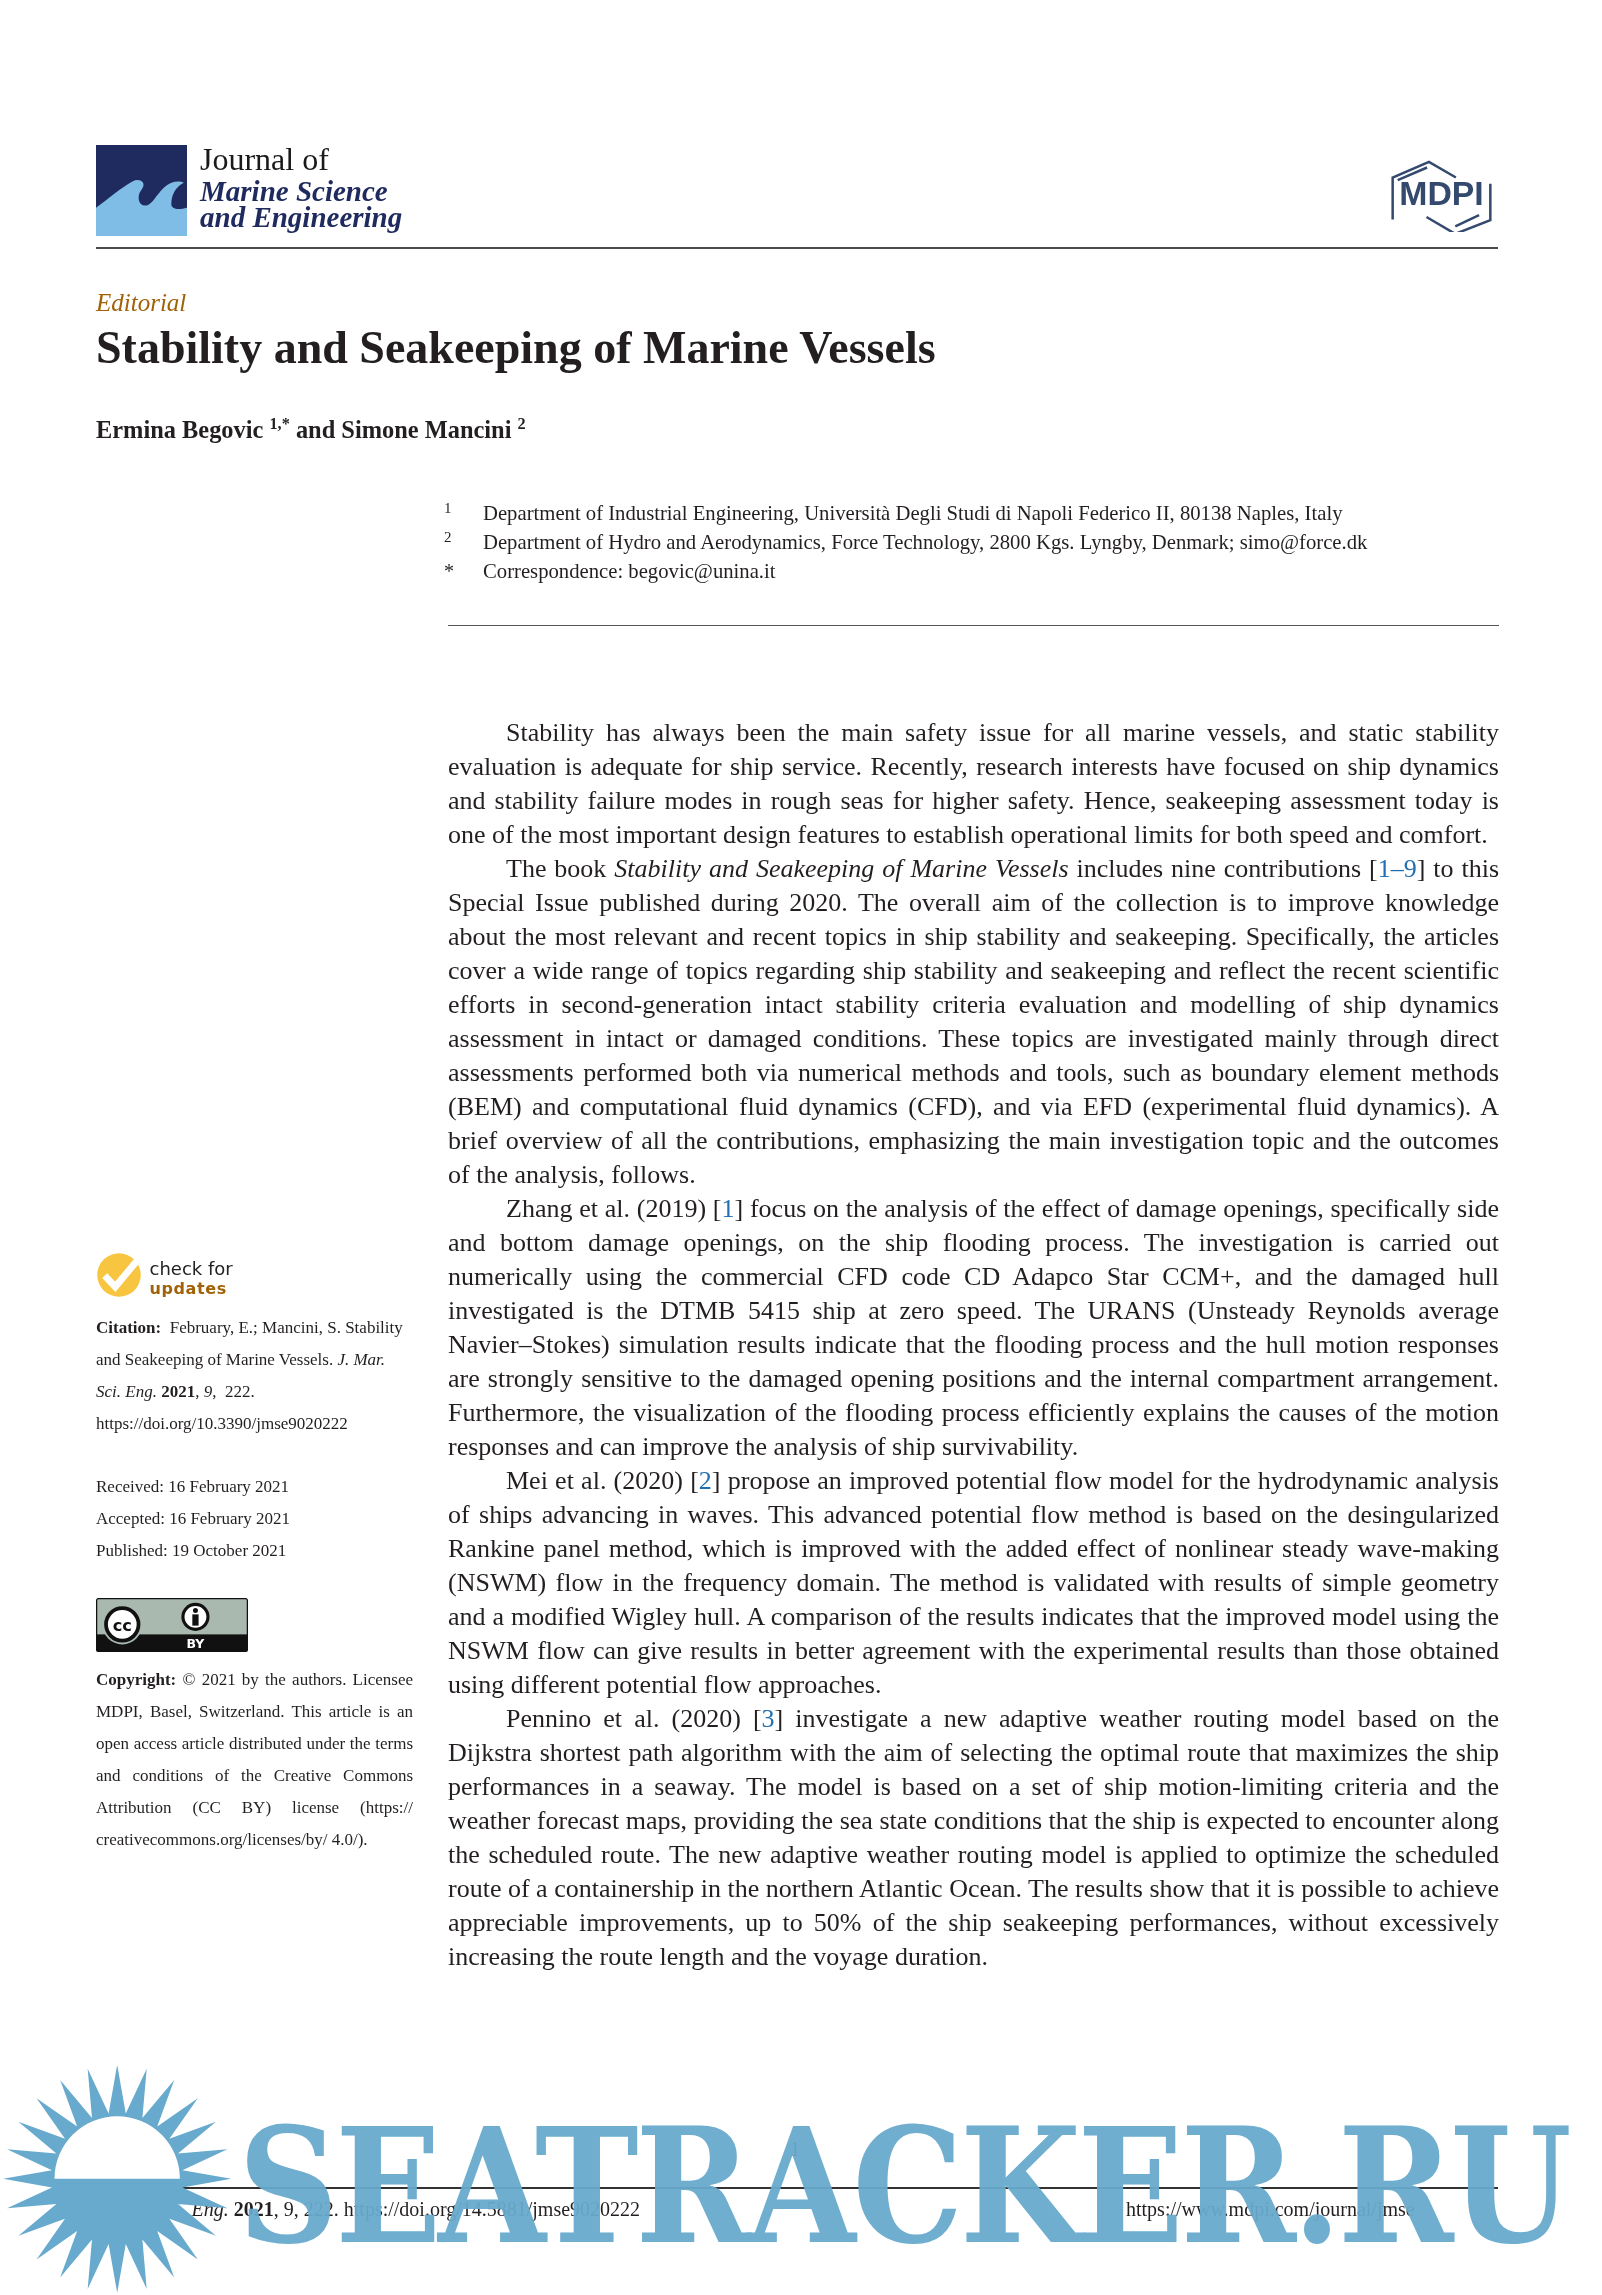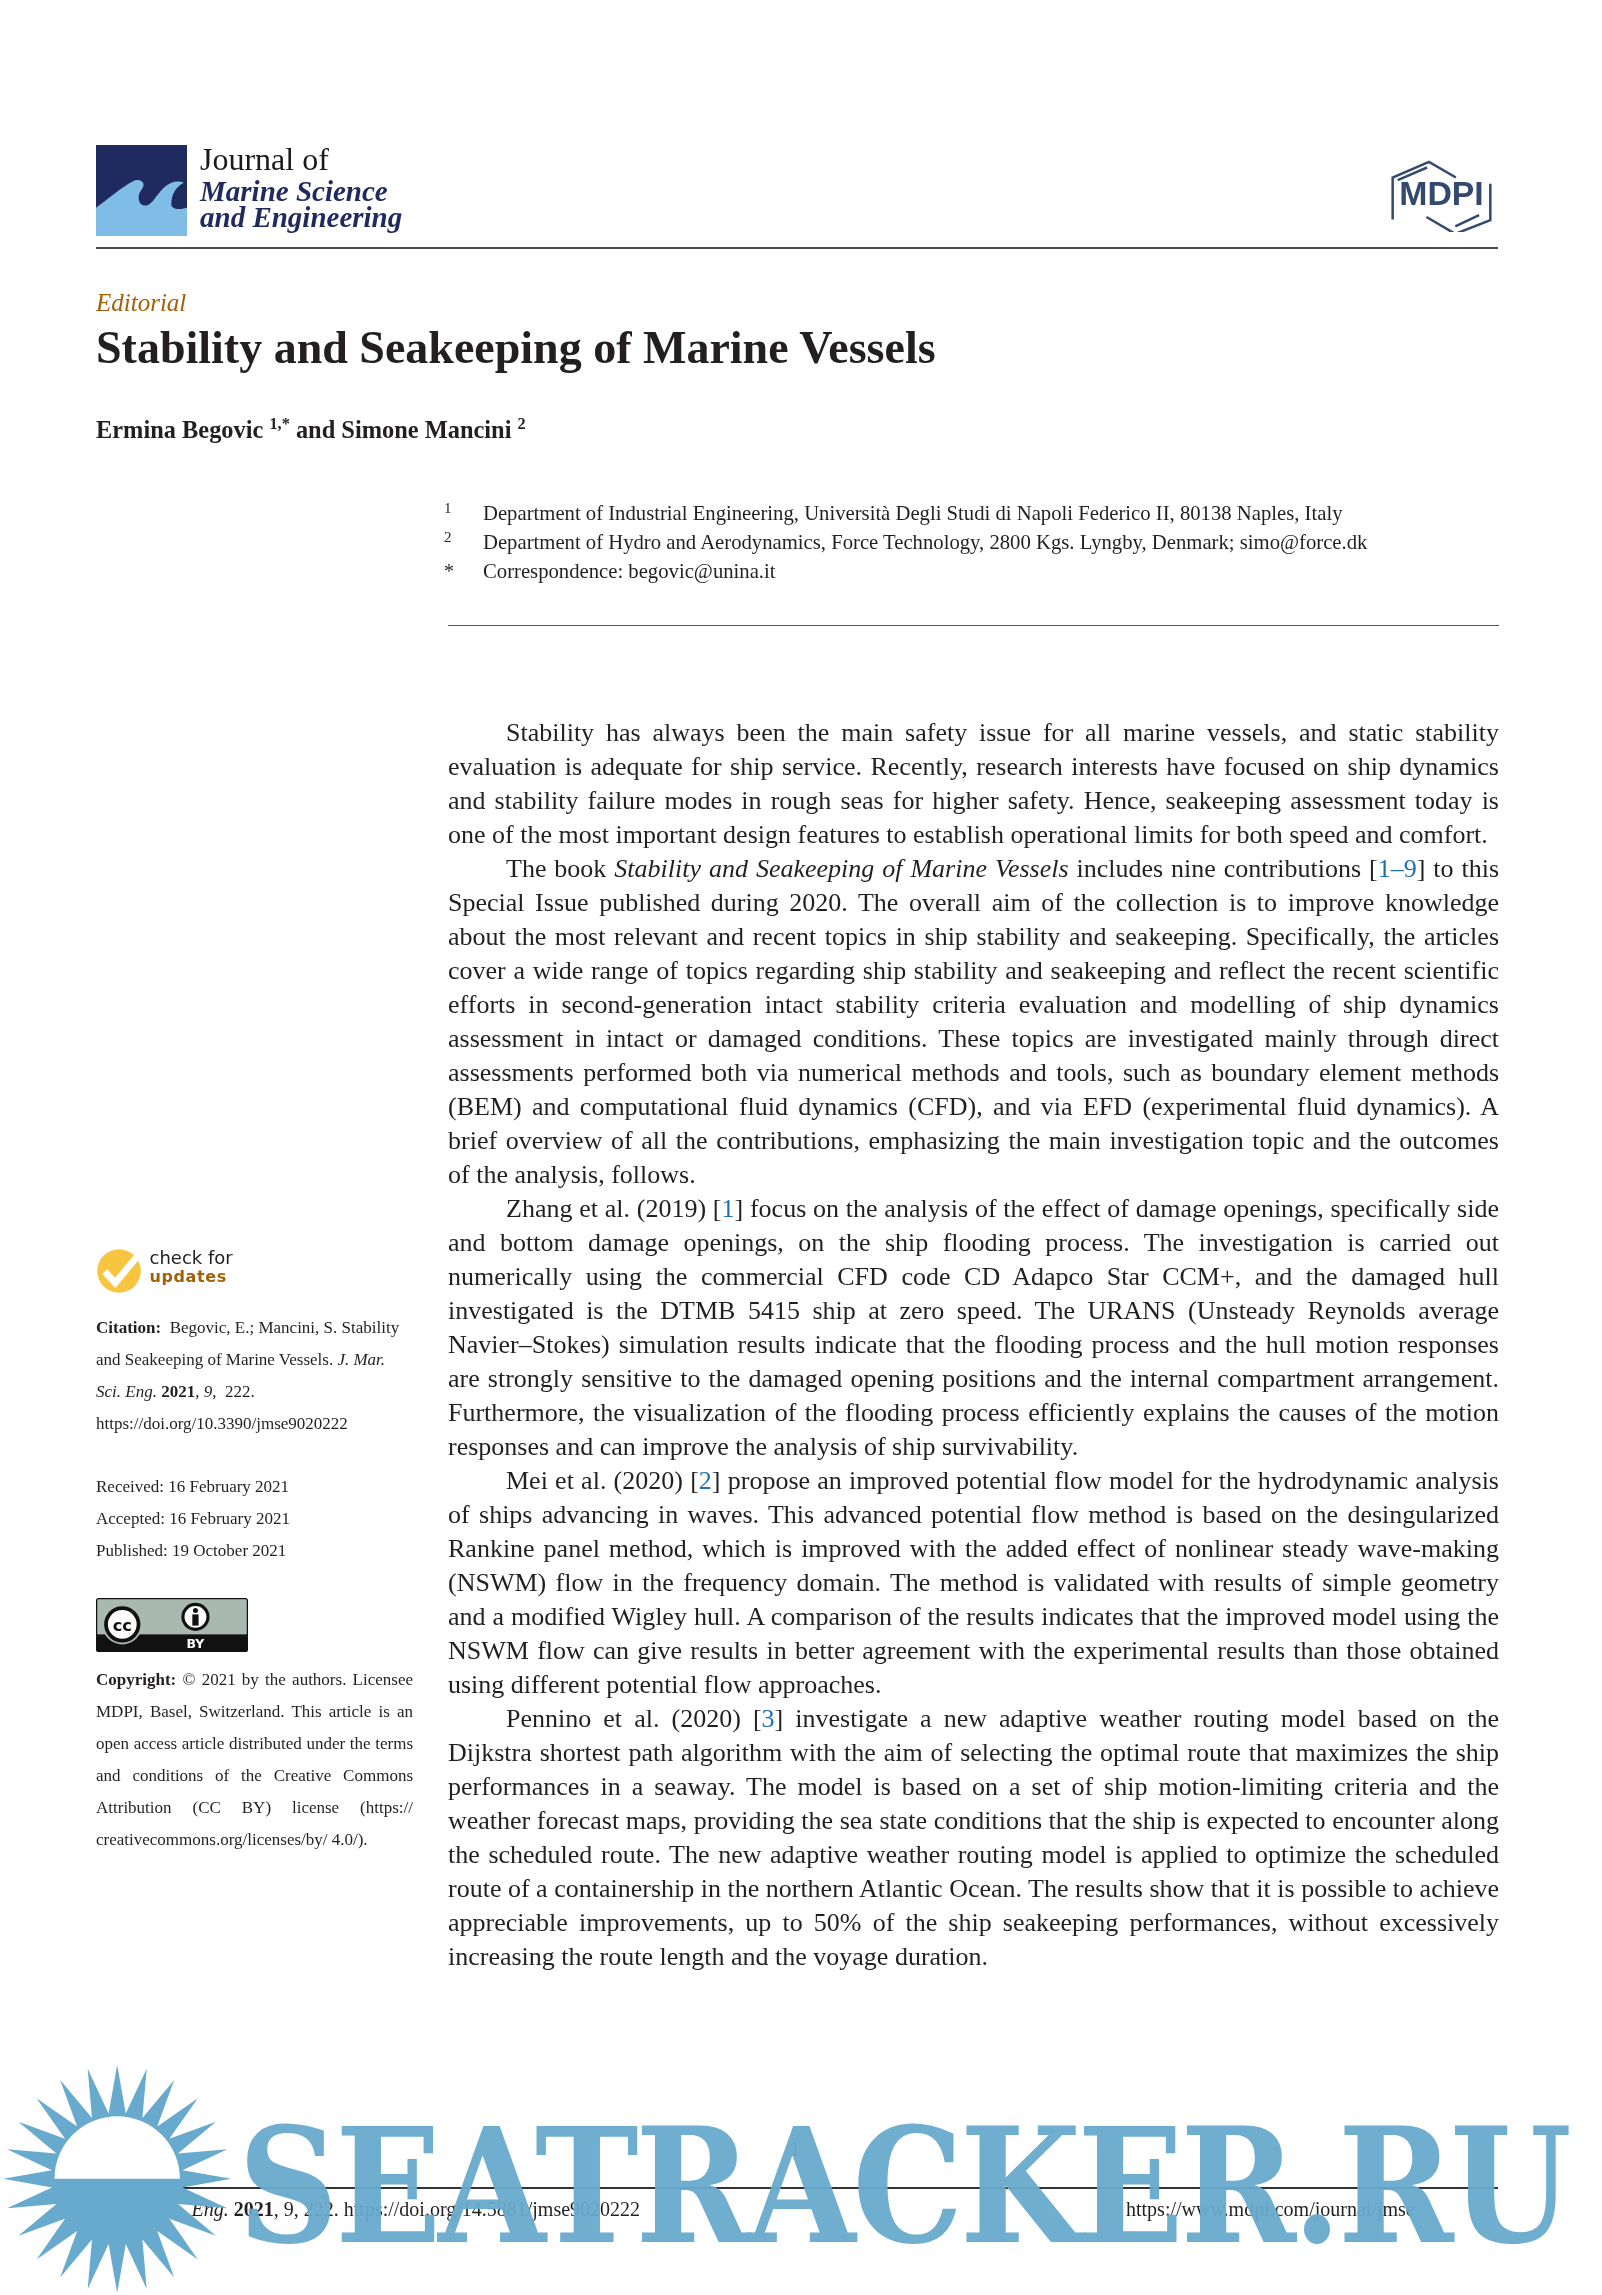--- a/index.html
+++ b/index.html
@@ -27,21 +27,21 @@
   .aff-mark.star { font-size: 20px; top: 0; }
   #aff-rule { left: 448px; top: 625px; width: 1051px; height: 1.3px; background: #555; }
 
   
   #body-text { left: 448px; top: 716px; width: 1051px; font-size: 26px; line-height: 34px; text-align: justify; }
   #body-text p { margin: 0; text-indent: 58px; }
   .cite { color: #1f6fb2; }
 
   
   #sidebar { left: 96px; top: 1248px; width: 317px; font-size: 17px; line-height: 32px; color: #231f20; }
-  #check-updates { display: flex; align-items: flex-start; height: 50px; margin-bottom: 13.8px; }
+  #check-updates { display: flex; align-items: flex-end; height: 50px; margin-bottom: 13.8px; }
   #check-updates .txt { font-family: "DejaVu Sans", sans-serif; line-height: 19.4px; margin-left: 7.5px; }
   #check-updates .t1 { font-size: 18px; display: block; color: #222; }
   #check-updates .t2 { font-size: 16px; font-weight: bold; display: block; color: #a16207; letter-spacing: 0.6px; }
   .sb-block { margin-bottom: 31px; }
   .sb-label { font-weight: bold; }
   #cc-badge { width: 152px; height: 54px; margin-bottom: 12.5px; display: block; }
   .just { text-align: justify; }
 
   
   #footer-rule { left: 96px; top: 2187px; width: 1402px; height: 1.9px; background: #333; }
@@ -118,21 +118,21 @@
       <path d="M14,38 L31,56 L66,14" fill="none" stroke="#ffffff" stroke-width="11" stroke-linejoin="miter"></path>
     </svg>
     <span class="txt">
       <span class="t1">check for</span>
       <span class="t2">updates</span>
     </span>
   </div>
 
   <div class="sb-block">
     <span class="sb-label">Citation:</span>&nbsp;
-    <span>Begovic, E.; Mancini, S.</span>
+    <span>February, E.; Mancini, S.</span>
     <span>Stability and Seakeeping of Marine Vessels.</span>
     <i>J. Mar. Sci. Eng.</i>
     <b>2021</b>, <i>9</i>,&nbsp;
     <span>222.</span>
     <span>https://doi.org/10.3390/jmse9020222</span>
   </div>
 
   <div class="sb-block">
     <div>Received: 16 February 2021</div>
     <div>Accepted: 16 February 2021</div>

